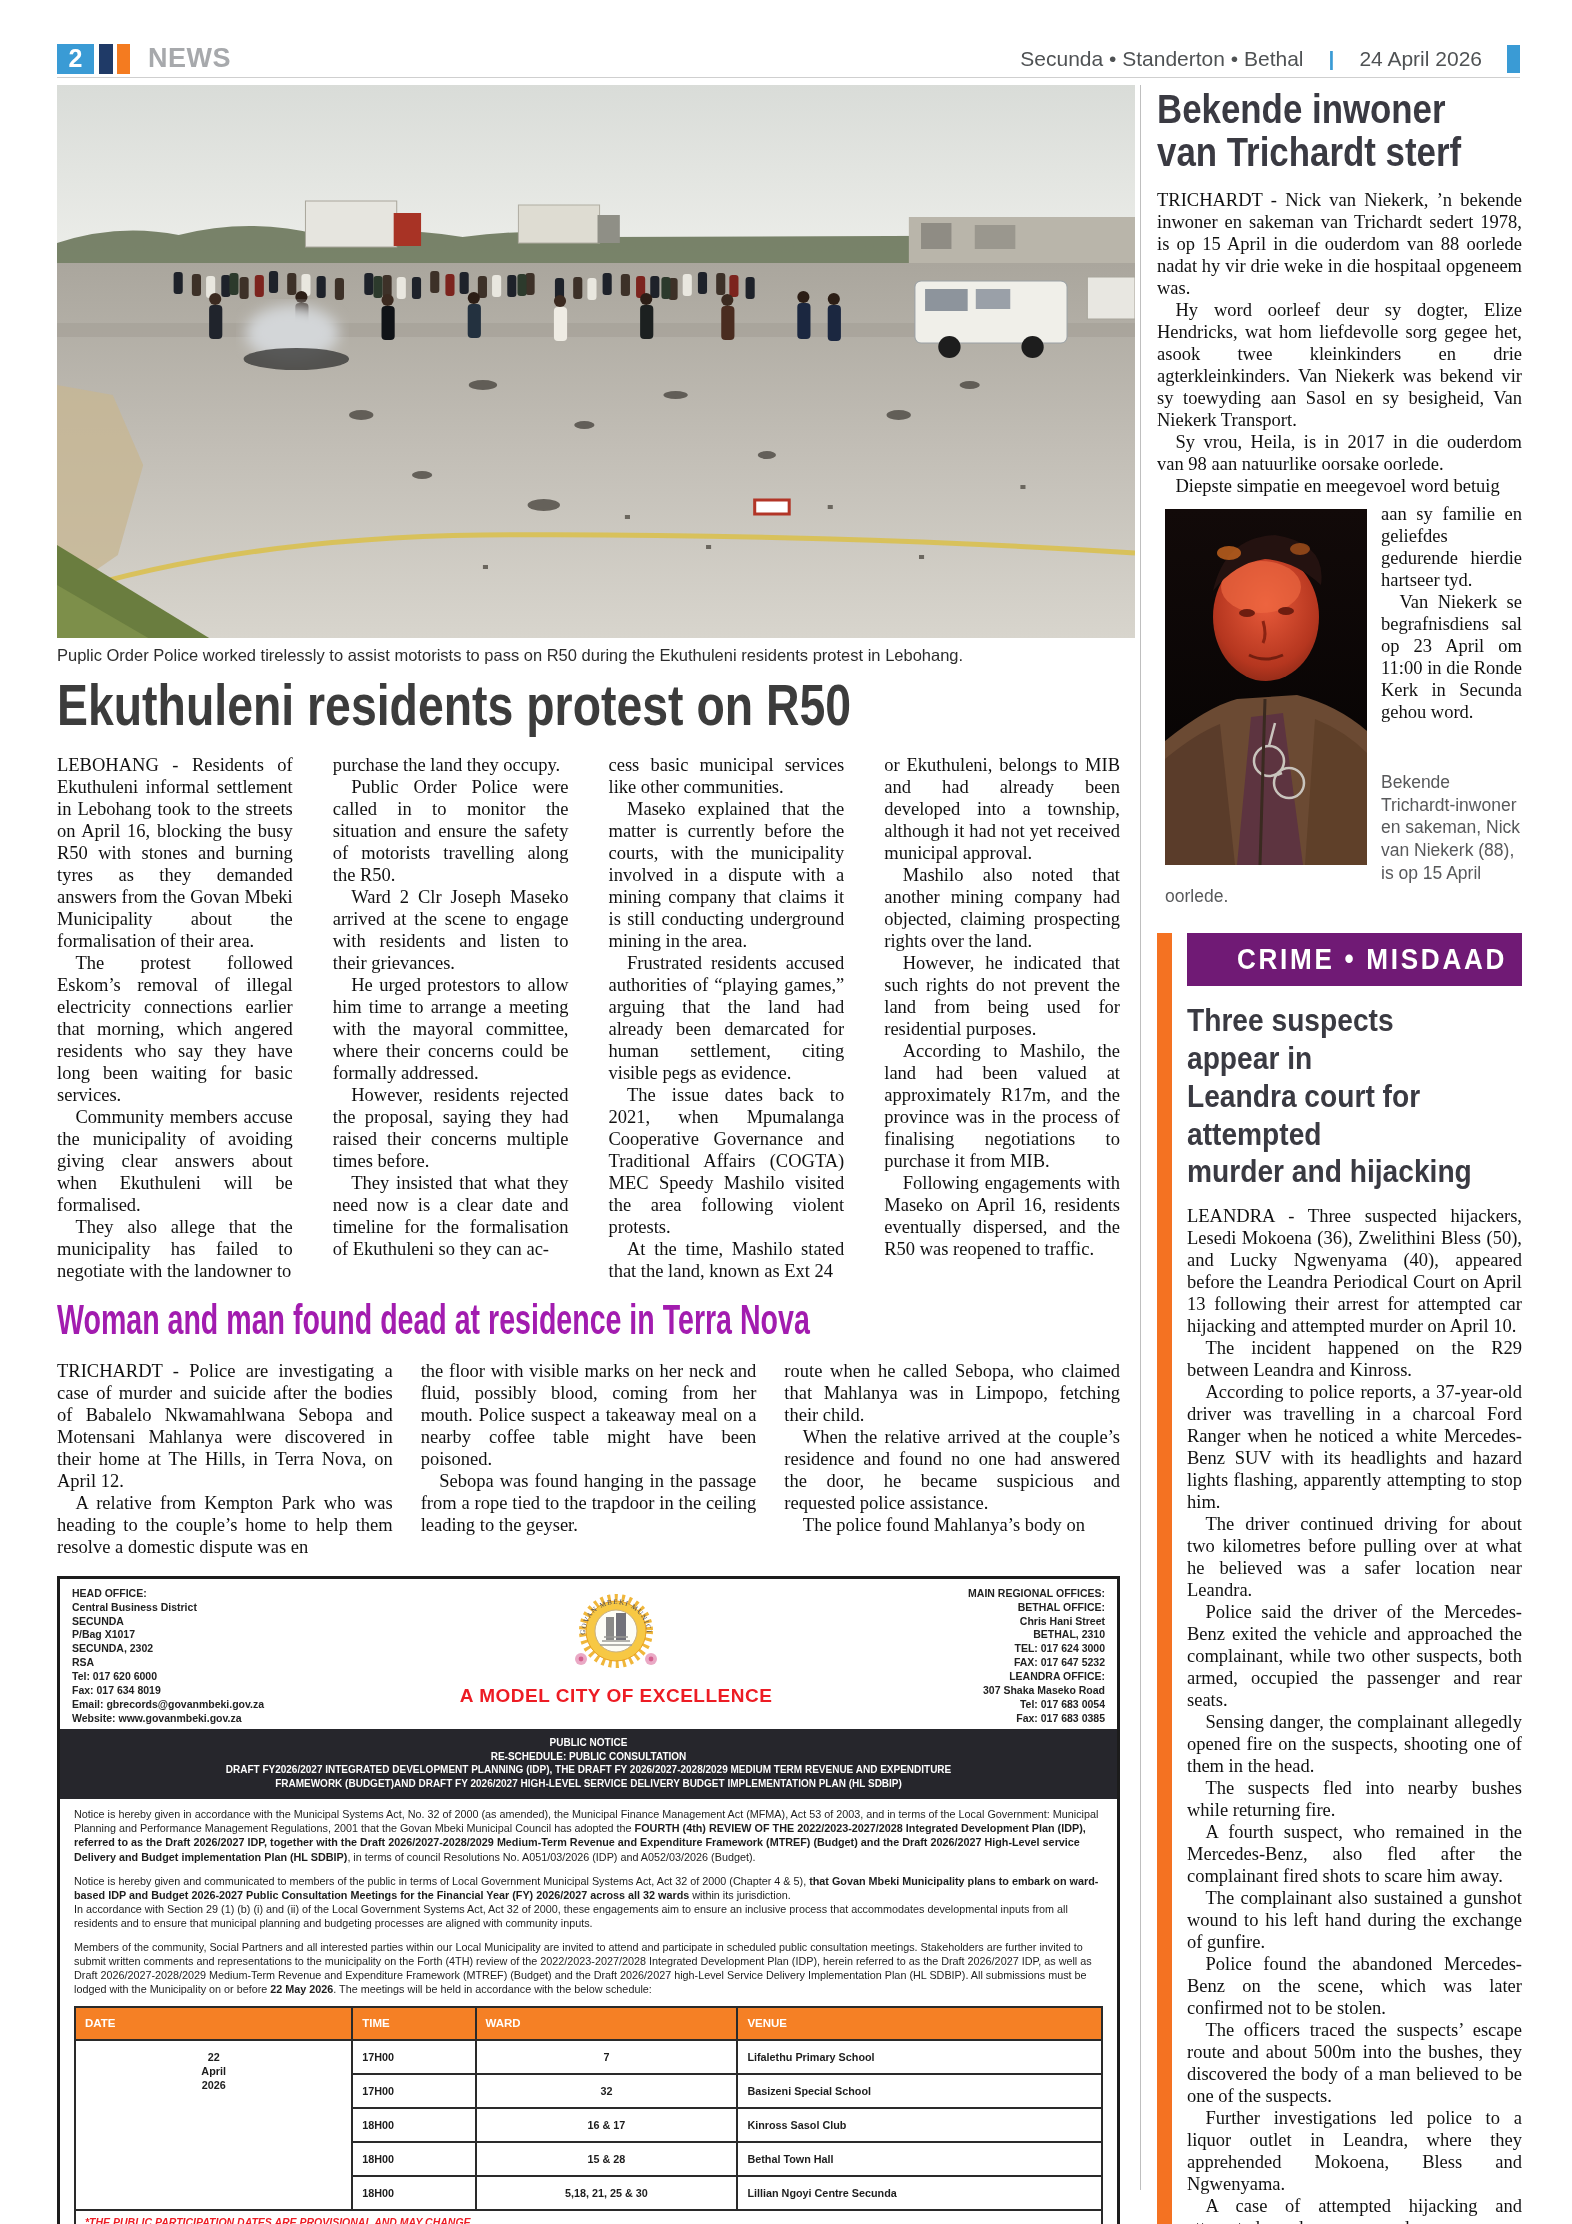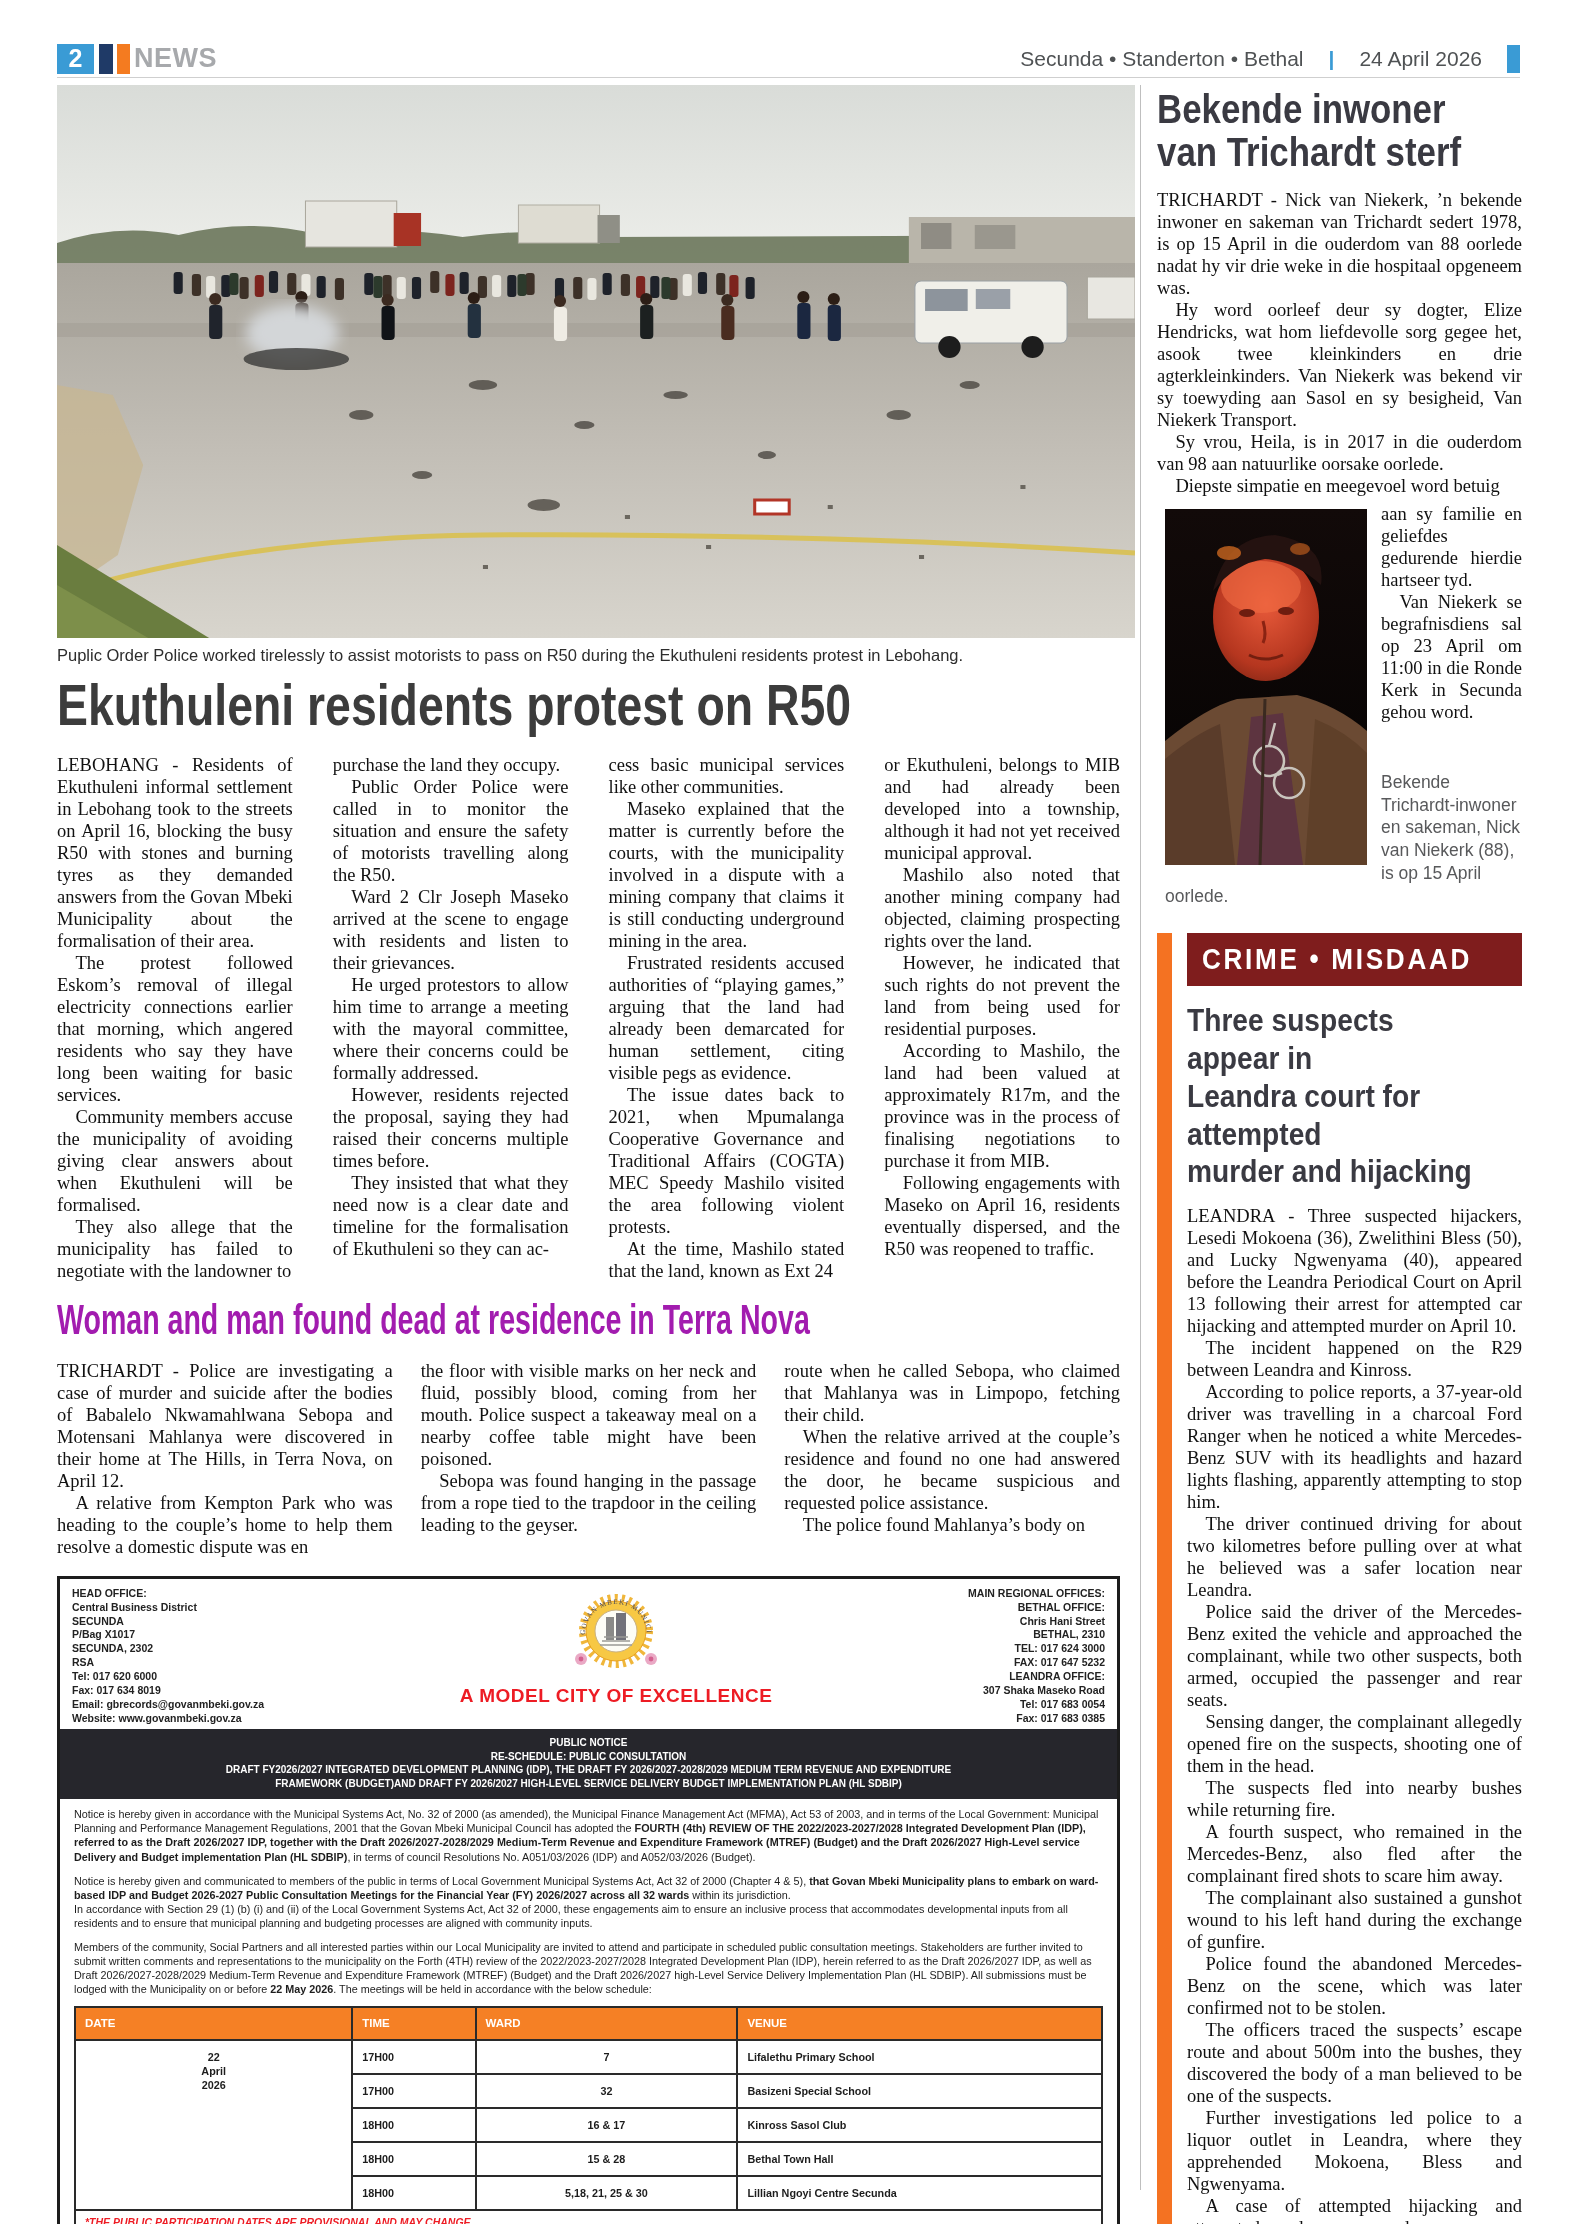--- a/index.html
+++ b/index.html
@@ -7,21 +7,21 @@
          font-family:"Liberation Sans", sans-serif; color:#222; }
   .page { position:relative; width:1572px; height:2224px; }
 
   
   .hdr { position:absolute; left:57px; top:40px; width:1463px; height:38px;
          border-bottom:1px solid #cfcfcf; display:flex; align-items:center; }
   .pagenum { width:37px; height:30px; background:#3a9bd5; color:#fff; font-weight:bold;
              font-size:25px; display:flex; align-items:center; justify-content:center; }
   .bar-navy { width:14px; height:30px; background:#1f3a67; margin-left:5px; }
   .bar-orange { width:13px; height:30px; background:#f47b20; margin-left:4px; }
-  .section-label { color:#a7a9ac; font-weight:800; font-size:27px; letter-spacing:.5px; margin-left:4px;text-align:right; }
+  .section-label { color:#a7a9ac; font-weight:800; font-size:27px; letter-spacing:.5px; margin-left:18px;text-align:right; }
   .hdr-right { margin-left:auto; display:flex; align-items:center; font-size:21px; color:#4f5254;gap:15px; }
   .hdr-right .sep { color:#3a9bd5; margin:0 10px; font-weight:bold; }
   .hdr-sq { width:13px; height:28px; background:#3a9bd5; margin-left:10px; }
 
   
   .main { position:absolute; left:57px; top:85px; width:1063px; }
   .vdivider { position:absolute; left:1140px; top:85px; width:1px; height:2105px; background:#bfbfbf; }
   .sidebar { position:absolute; left:1157px; top:88px; width:365px; }
 
   
@@ -45,21 +45,21 @@
                transform:scaleX(.85); transform-origin:0 0; margin-bottom:14px; }
   .obit-body { width:365px; }
   .obit-wrap { margin-top:6px;padding-left:8px; }
   .obit-photo { float:left; width:202px; height:356px; margin:6px 14px 2px 0; display:block; }
   .obit-caption { font-family:"Liberation Sans", sans-serif; font-size:17.5px; line-height:1.3;
                   color:#58595b; white-space:pre-line; text-align:left; padding-top:48px; }
 
   
   .crime { position:relative; margin-top:26px; padding-left:30px; }
   .crime::before { content:""; position:absolute; left:0; top:0; width:15px; height:100%; background:#f47222; }
-  .crime-banner { background:#7f1d1d; height:53px; display:flex; align-items:center; justify-content:flex-start;
+  .crime-banner { background:#701a75; height:53px; display:flex; align-items:center; justify-content:flex-end;
                   margin-bottom:16px; }
   .crime-banner span { color:#fff; font-weight:800; font-size:29px; letter-spacing:3px;
                        display:inline-block; transform:scaleX(.9); white-space:nowrap; }
   .crime-head { font-size:32px; font-weight:bold; color:#3a3a42; line-height:1.18; white-space:pre-line;
                 transform:scaleX(.88); transform-origin:0 0; margin-bottom:14px; }
   .crime-body { text-align:justify; }
 
   
   .notice { margin-top:18px; width:1063px; border:3px solid #1c1c1c; background:#fff; }
   .notice-top { display:flex; padding:8px 12px 4px; }

